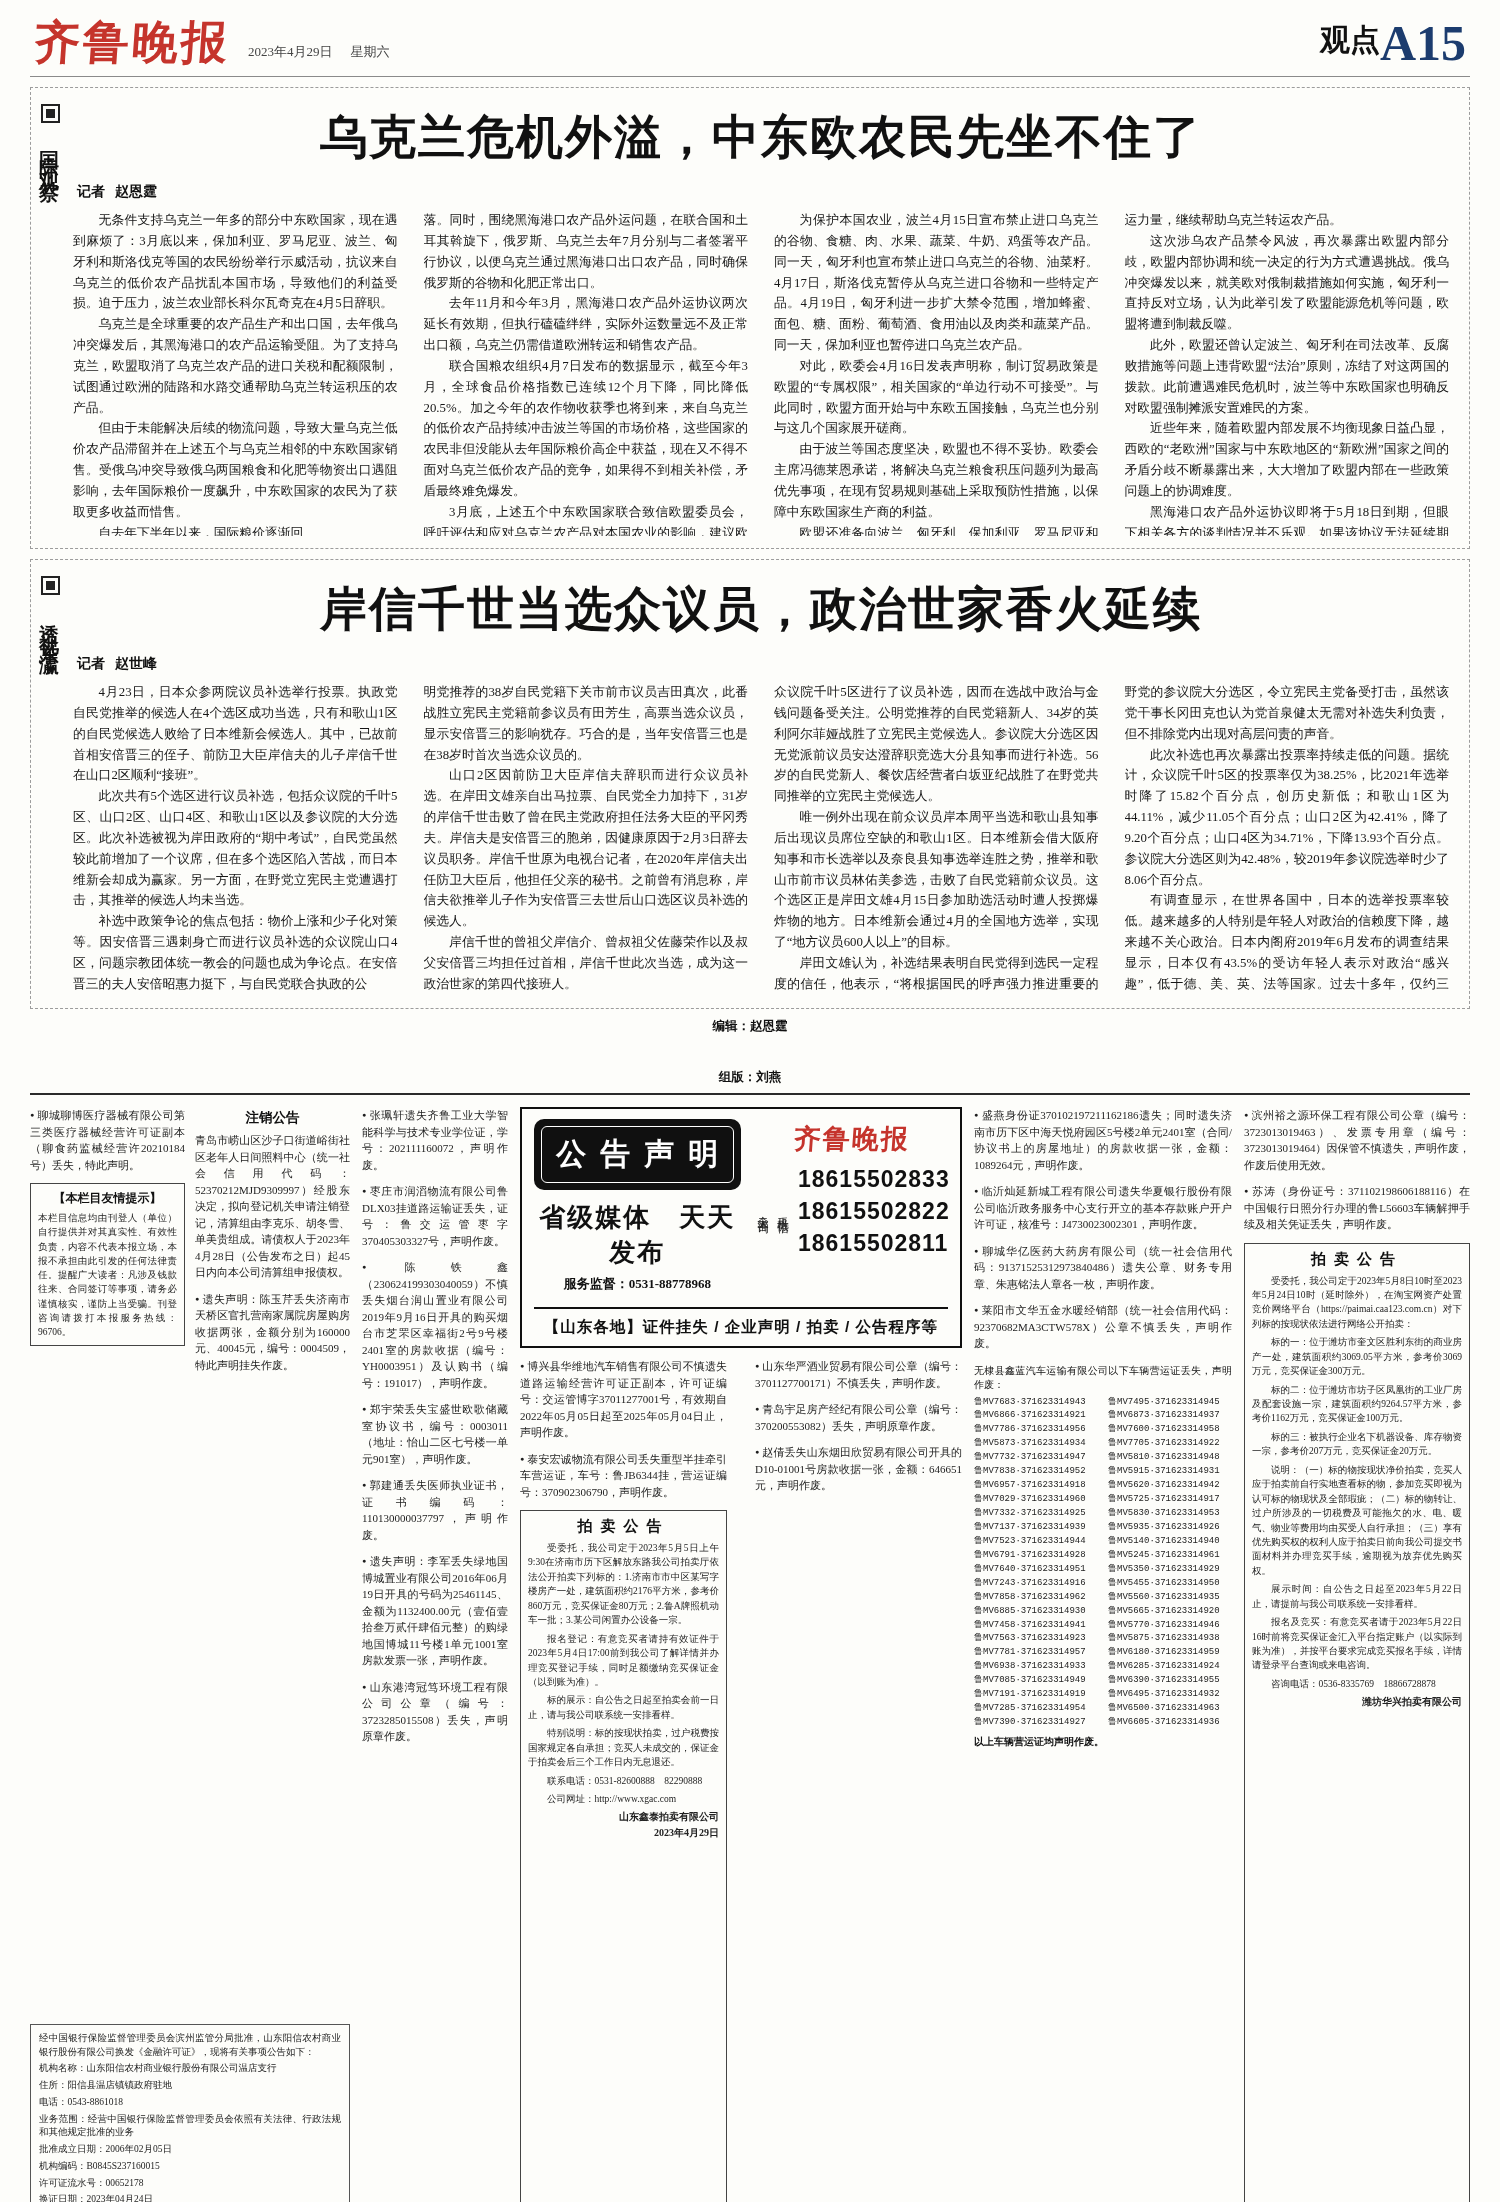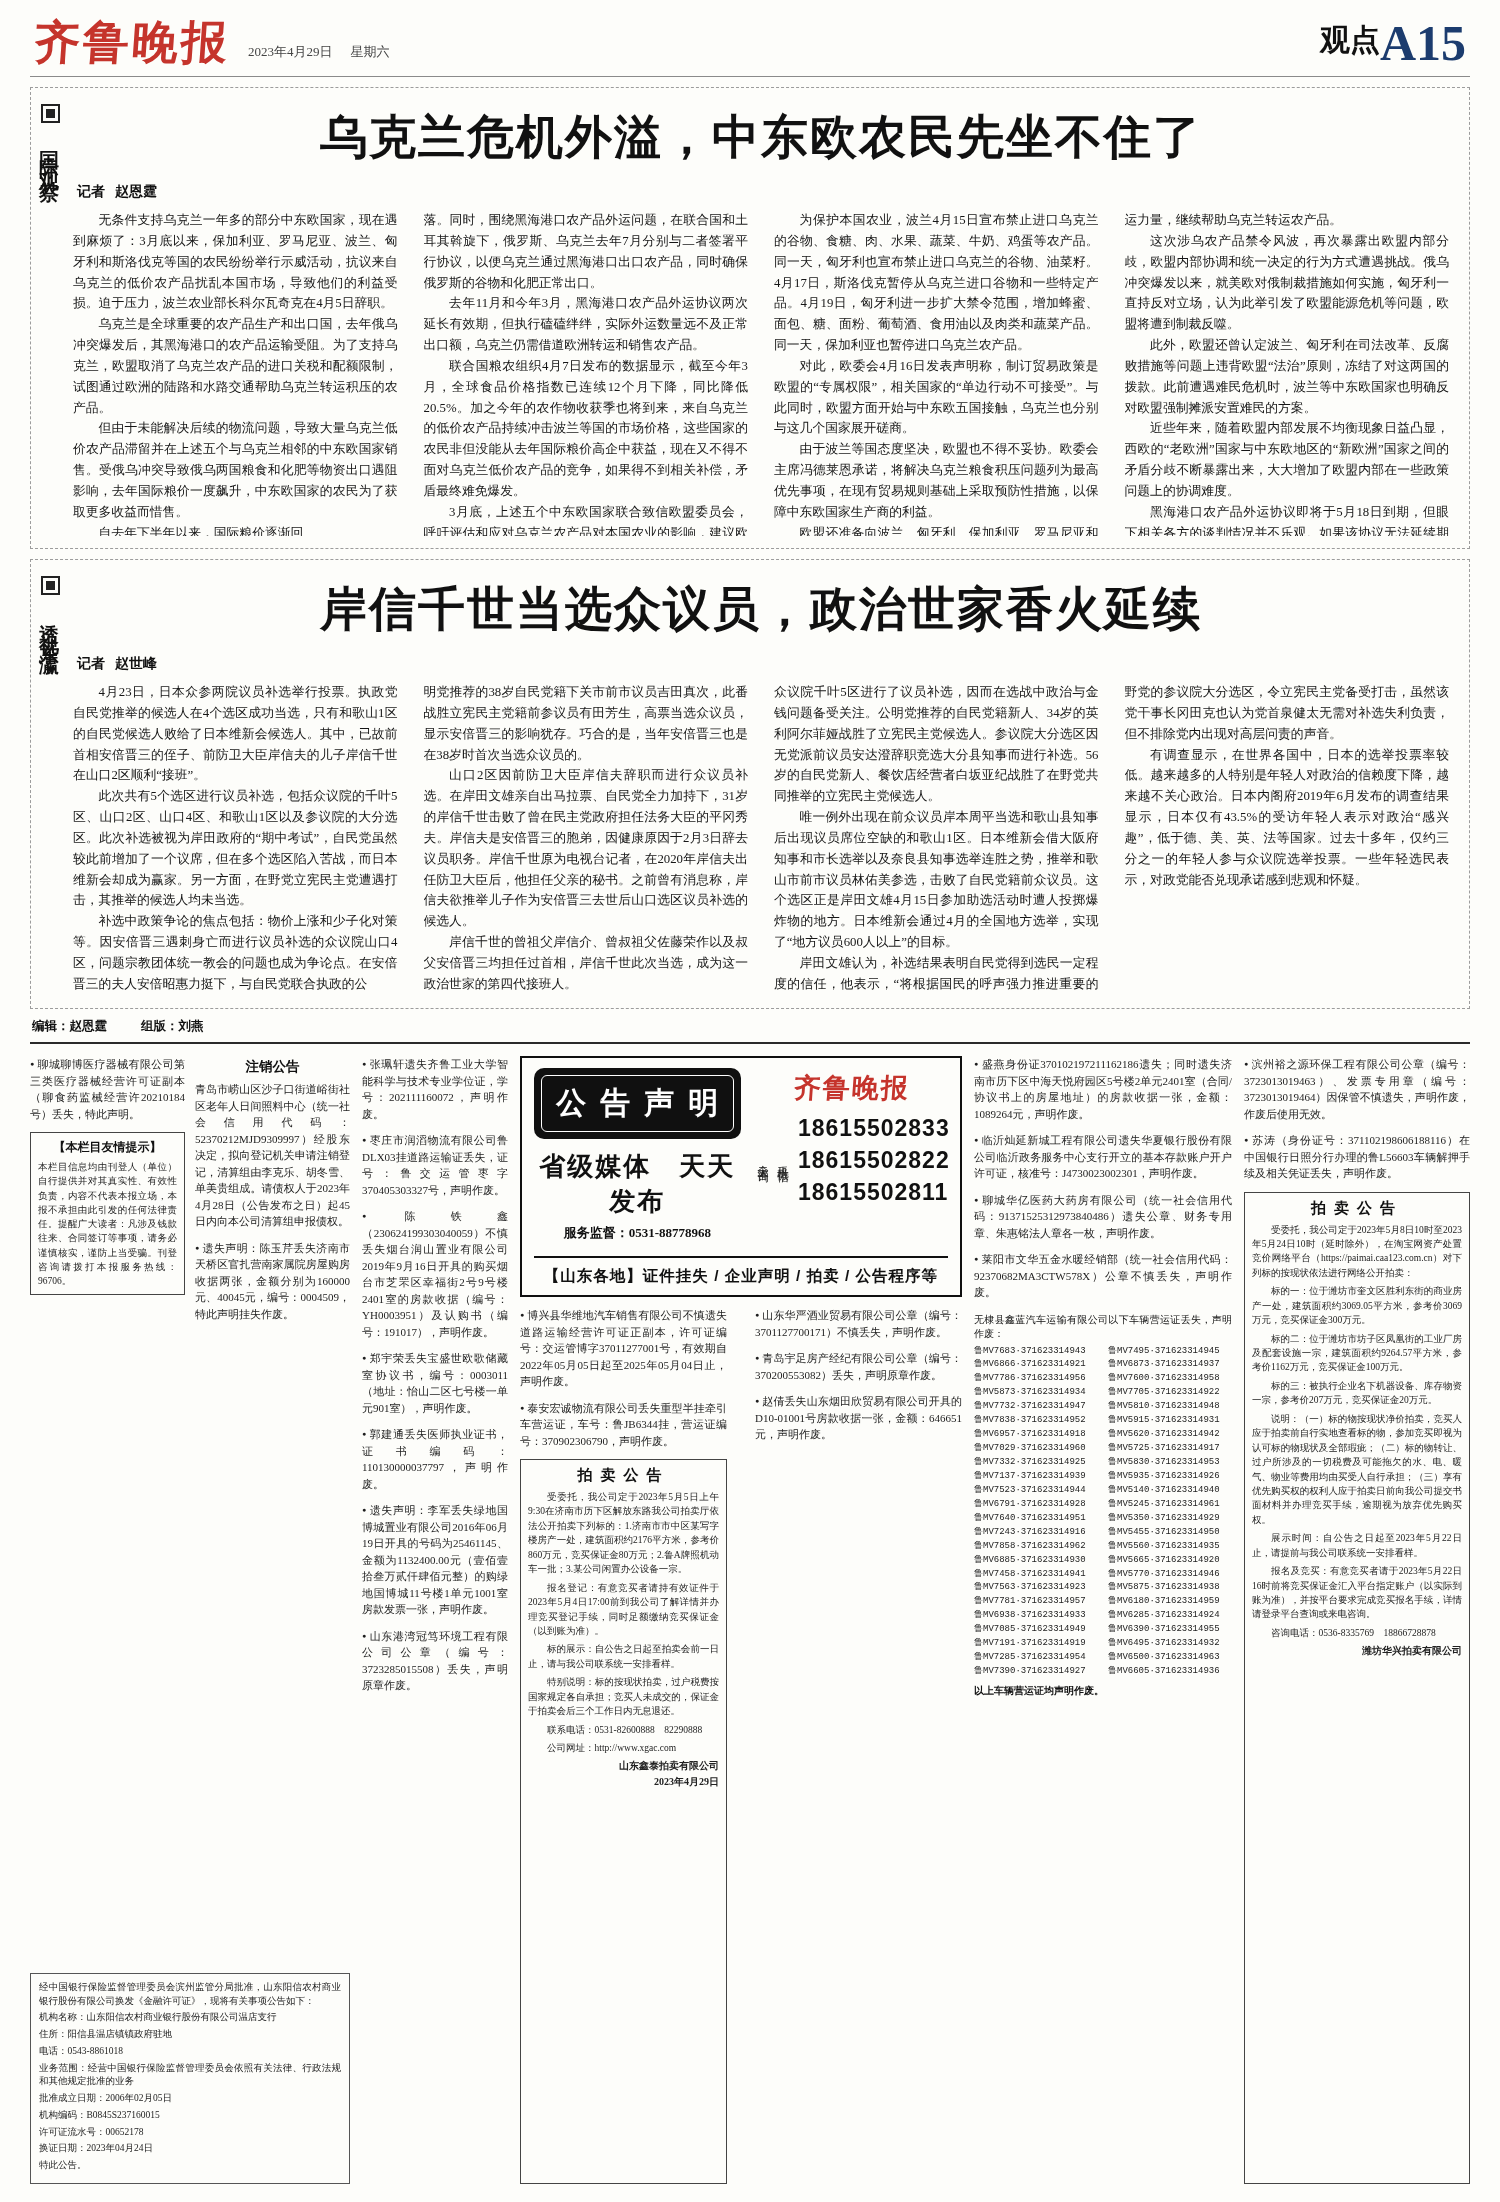--- a/index.html
+++ b/index.html
@@ -29,21 +29,21 @@
   .byline{display:flex;gap:10px;align-items:center;font-size:14px;font-weight:700;margin:0 0 9px 4px;
           font-family:"Liberation Sans","DejaVu Sans",sans-serif;}
   .cols{display:flex;gap:26px;}
   .col{flex:1;overflow:hidden;min-width:0;}
   .a1 .col{height:326px;} .a2 .col{height:314px;}
   .col p{margin:0;font-size:12.8px;line-height:1.63;text-align:justify;text-indent:2em;color:#161616;}
   .col.cont p:first-child{text-indent:0;}
   
   .editor-bar{display:flex;gap:34px;align-items:center;font-size:12.5px;font-weight:700;
               padding:9px 2px 7px;border-bottom:2px solid #2a2a2a;
-              font-family:"Liberation Sans","DejaVu Sans",sans-serif;}
+              font-family:"Liberation Sans","DejaVu Sans",sans-serif;flex-direction:column;}
   
   .ads{display:flex;gap:12px;padding-top:12px;height:1128px;overflow:hidden;}
   .ads-col{display:flex;flex-direction:column;min-width:0;}
   .col-a{width:320px;flex:none;}
   .col-b{width:146px;flex:none;}
   .ads-center{width:442px;flex:none;display:flex;flex-direction:column;}
   .col-d{width:258px;flex:none;}
   .col-e{flex:1;}
   .ad{margin:0 0 10px;font-size:11px;line-height:1.5;text-align:justify;color:#1d1d1d;}
   .ad.bullet::before{content:"●";font-size:7px;margin-right:3px;position:relative;top:-2px;}
@@ -175,20 +175,21 @@
             <p>岸信千世的曾祖父岸信介、曾叔祖父佐藤荣作以及叔父安倍晋三均担任过首相，岸信千世此次当选，成为这一政治世家的第四代接班人。</p>
             <p>由于原自民党籍前众议员薗浦健太郎违反《政治资金规正法》被起诉而辞职，</p>
           </div>
         <div class="col cont">
             <p>众议院千叶5区进行了议员补选，因而在选战中政治与金钱问题备受关注。公明党推荐的自民党籍新人、34岁的英利阿尔菲娅战胜了立宪民主党候选人。参议院大分选区因无党派前议员安达澄辞职竞选大分县知事而进行补选。56岁的自民党新人、餐饮店经营者白坂亚纪战胜了在野党共同推举的立宪民主党候选人。</p>
             <p>唯一例外出现在前众议员岸本周平当选和歌山县知事后出现议员席位空缺的和歌山1区。日本维新会借大阪府知事和市长选举以及奈良县知事选举连胜之势，推举和歌山市前市议员林佑美参选，击败了自民党籍前众议员。这个选区正是岸田文雄4月15日参加助选活动时遭人投掷爆炸物的地方。日本维新会通过4月的全国地方选举，实现了“地方议员600人以上”的目标。</p>
             <p>岸田文雄认为，补选结果表明自民党得到选民一定程度的信任，他表示，“将根据国民的呼声强力推进重要的政策课题”。</p>
           </div>
         <div class="col cont">
             <p>野党的参议院大分选区，令立宪民主党备受打击，虽然该党干事长冈田克也认为党首泉健太无需对补选失利负责，但不排除党内出现对高层问责的声音。</p>
+            <p>此次补选也再次暴露出投票率持续走低的问题。据统计，众议院千叶5区的投票率仅为38.25%，比2021年选举时降了15.82个百分点，创历史新低；和歌山1区为44.11%，减少11.05个百分点；山口2区为42.41%，降了9.20个百分点；山口4区为34.71%，下降13.93个百分点。参议院大分选区则为42.48%，较2019年参议院选举时少了8.06个百分点。</p>
             <p>有调查显示，在世界各国中，日本的选举投票率较低。越来越多的人特别是年轻人对政治的信赖度下降，越来越不关心政治。日本内阁府2019年6月发布的调查结果显示，日本仅有43.5%的受访年轻人表示对政治“感兴趣”，低于德、美、英、法等国家。过去十多年，仅约三分之一的年轻人参与众议院选举投票。一些年轻选民表示，对政党能否兑现承诺感到悲观和怀疑。</p>
           </div>
       </div>
     </div>
   </section>
 
   <div class="editor-bar">
     <span>编辑：赵恩霆</span>
     <span>组版：刘燕</span>
   </div>

